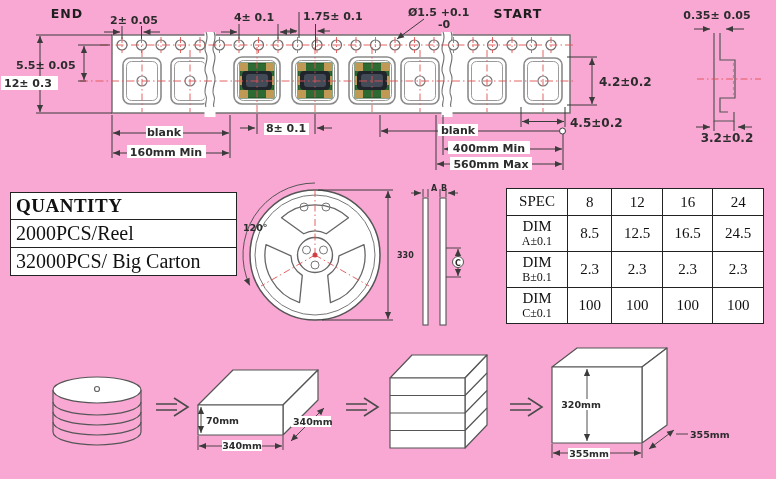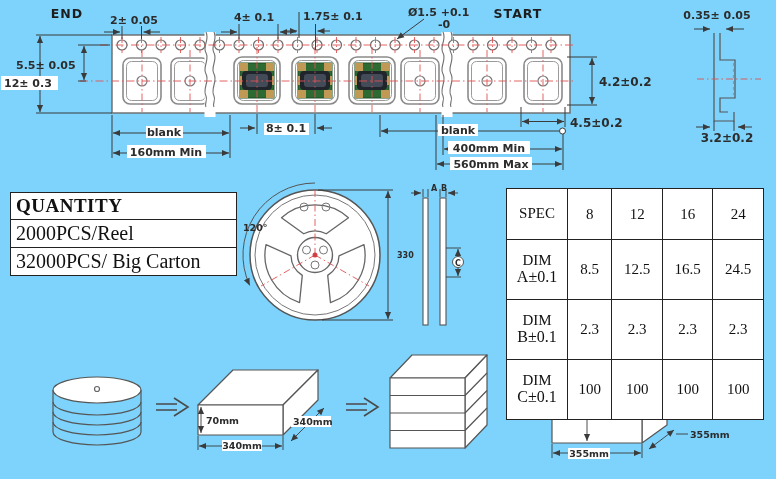--- a/index.html
+++ b/index.html
@@ -1,32 +1,32 @@
 <!DOCTYPE html>
 <html><head>
 <meta charset="utf-8">
 <style>
   html,body{margin:0;padding:0;background:#fff;}
-  #page{position:relative;width:776px;height:479px;background:#7dd3fc;overflow:hidden;
+  #page{position:relative;width:776px;height:479px;background:#f9a8d4;overflow:hidden;
         font-family:"DejaVu Sans",sans-serif;}
   svg{position:absolute;left:0;top:0;}
   .dim{font:600 11px "DejaVu Sans",sans-serif;fill:#2c2c2c;}
   .dim12{font:600 12px "DejaVu Sans",sans-serif;fill:#2c2c2c;}
   .dim10{font:600 9.5px "DejaVu Sans",sans-serif;fill:#2c2c2c;}
   .dim8{font:600 8px "DejaVu Sans",sans-serif;fill:#2c2c2c;}
   .hdr{font:700 12.5px "DejaVu Sans",sans-serif;fill:#1d1d1d;letter-spacing:1px;}
   table{border-collapse:collapse;position:absolute;background:#fff;
         font-family:"Liberation Serif","DejaVu Serif",serif;color:#111;}
   #qty-table{left:10px;top:192px;width:227px;}
   #qty-table td{border:1.6px solid #222;padding:2px 5px;font-size:20px;height:21px;}
   #qty-table .qhdr{font-weight:700;font-size:19px;letter-spacing:.5px;}
   #spec-table{left:506px;top:188px;width:258px;text-align:center;}
-  #spec-table td{border:1.6px solid #222;font-size:15px;padding:13px 2px;}
+  #spec-table td{border:1.6px solid #222;font-size:15px;padding:1px 2px;}
   #spec-table td.lbl{width:56px;line-height:1.05;}
-  #spec-table .sub{font-size:16px;}
+  #spec-table .sub{font-size:12px;}
   #spec-table tr.hrow td{height:24px;}
   #spec-table tr.drow td{height:33px;margin-left:9px;}
 </style>
 </head>
 <body>
 
 <div id="page">
 
 <svg width="776" height="479" viewBox="0 0 776 479">
 <defs>

